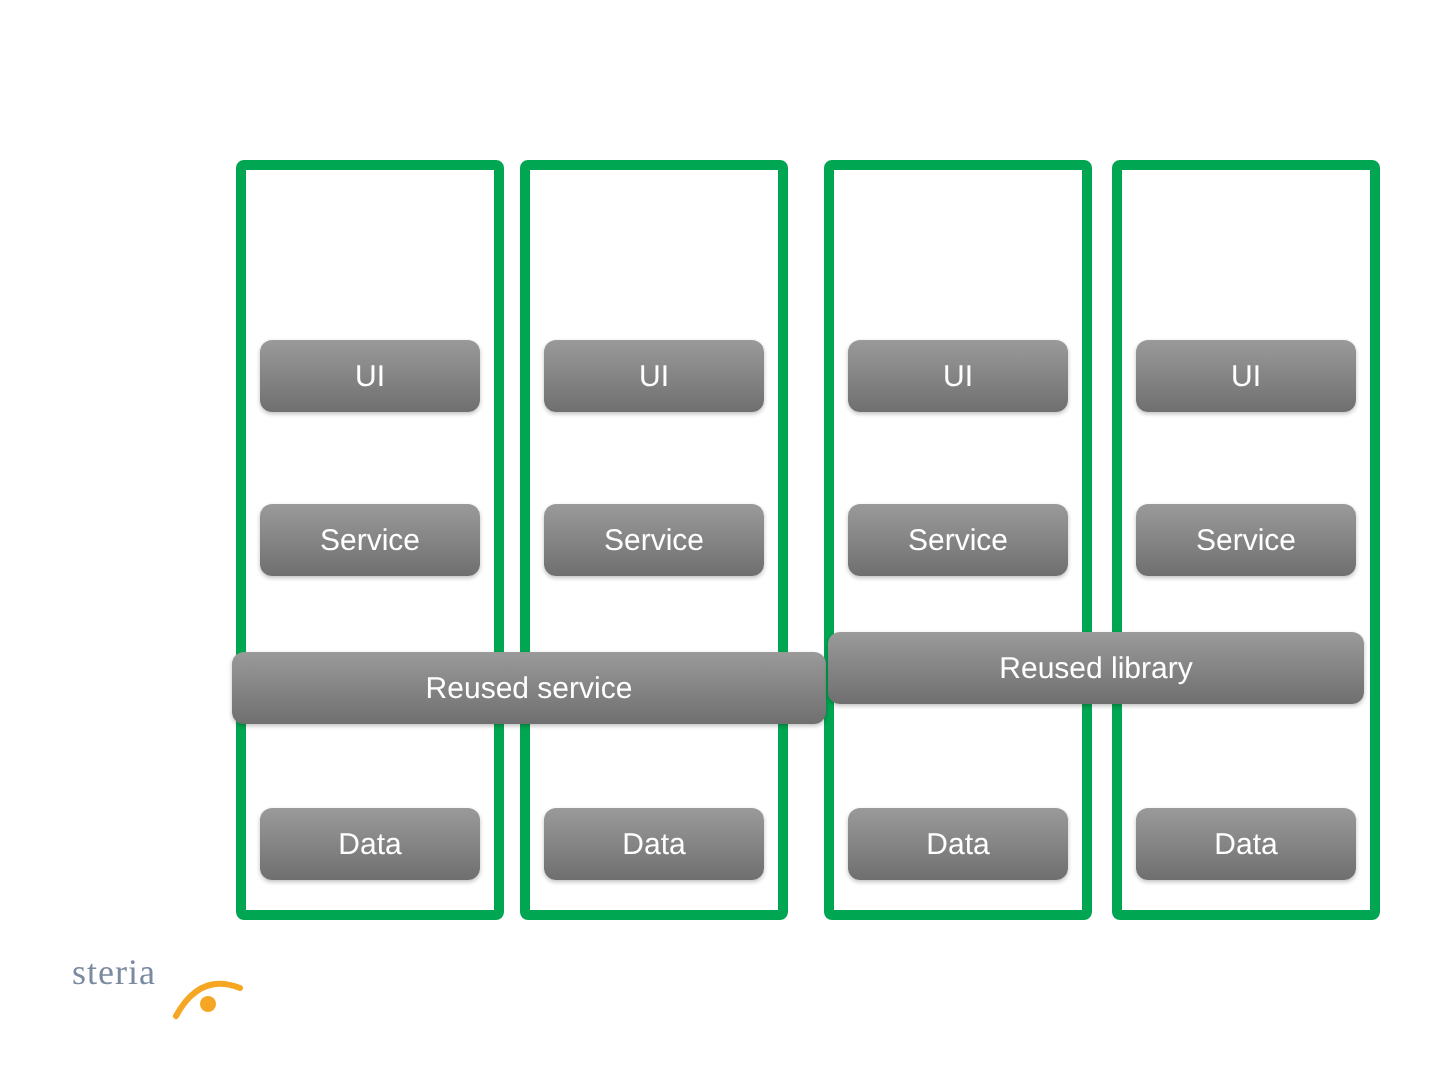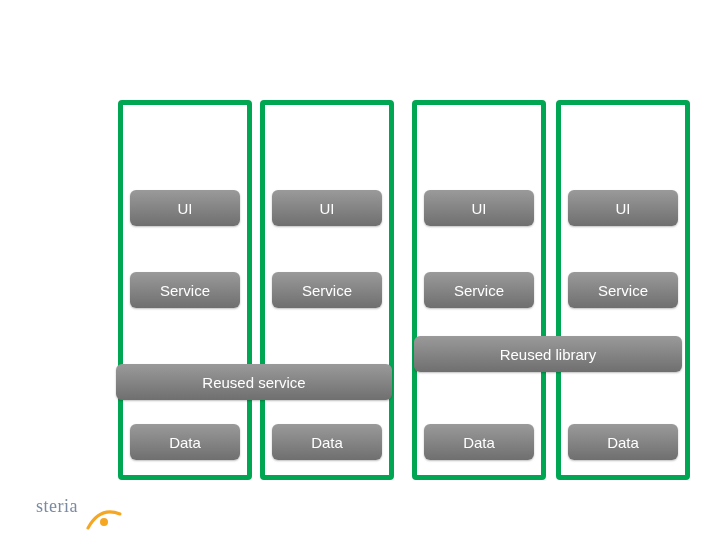--- a/index.html
+++ b/index.html
@@ -9,21 +9,20 @@
     height: 540px;
     background: #ffffff;
     font-family: Arial, Helvetica, sans-serif;
     position: relative;
     overflow: hidden;
   }
 
   .stage {
     position: absolute;
     inset: 0;
-    margin-top: 20px;
   }
 
   
   .col {
     position: absolute;
     border: 5px solid #00a651; 
     border-radius: 4px;
     background: transparent;
     box-sizing: border-box;
   }
@@ -76,21 +75,21 @@
   <div class="box" style="left:130px; top:170px; width:110px;">UI</div>
   <div class="box" style="left:272px; top:170px; width:110px;">UI</div>
   <div class="box" style="left:424px; top:170px; width:110px;">UI</div>
   <div class="box" style="left:568px; top:170px; width:110px;">UI</div>
 
   <div class="box" style="left:130px; top:252px; width:110px;">Service</div>
   <div class="box" style="left:272px; top:252px; width:110px;">Service</div>
   <div class="box" style="left:424px; top:252px; width:110px;">Service</div>
   <div class="box" style="left:568px; top:252px; width:110px;">Service</div>
 
-  <div class="box" style="left:116px; top:344px; width:276px;">Reused service</div>
+  <div class="box" style="left:116px; top:326px; width:297px;">Reused service</div>
   <div class="box" style="left:414px; top:316px; width:268px;">Reused library</div>
 
   <div class="box" style="left:130px; top:404px; width:110px;">Data</div>
   <div class="box" style="left:272px; top:404px; width:110px;">Data</div>
   <div class="box" style="left:424px; top:404px; width:110px;">Data</div>
   <div class="box" style="left:568px; top:404px; width:110px;">Data</div>
 
   <div class="steria">
     <span class="word">steria</span>
     <svg width="36" height="30" viewBox="0 0 36 30">

